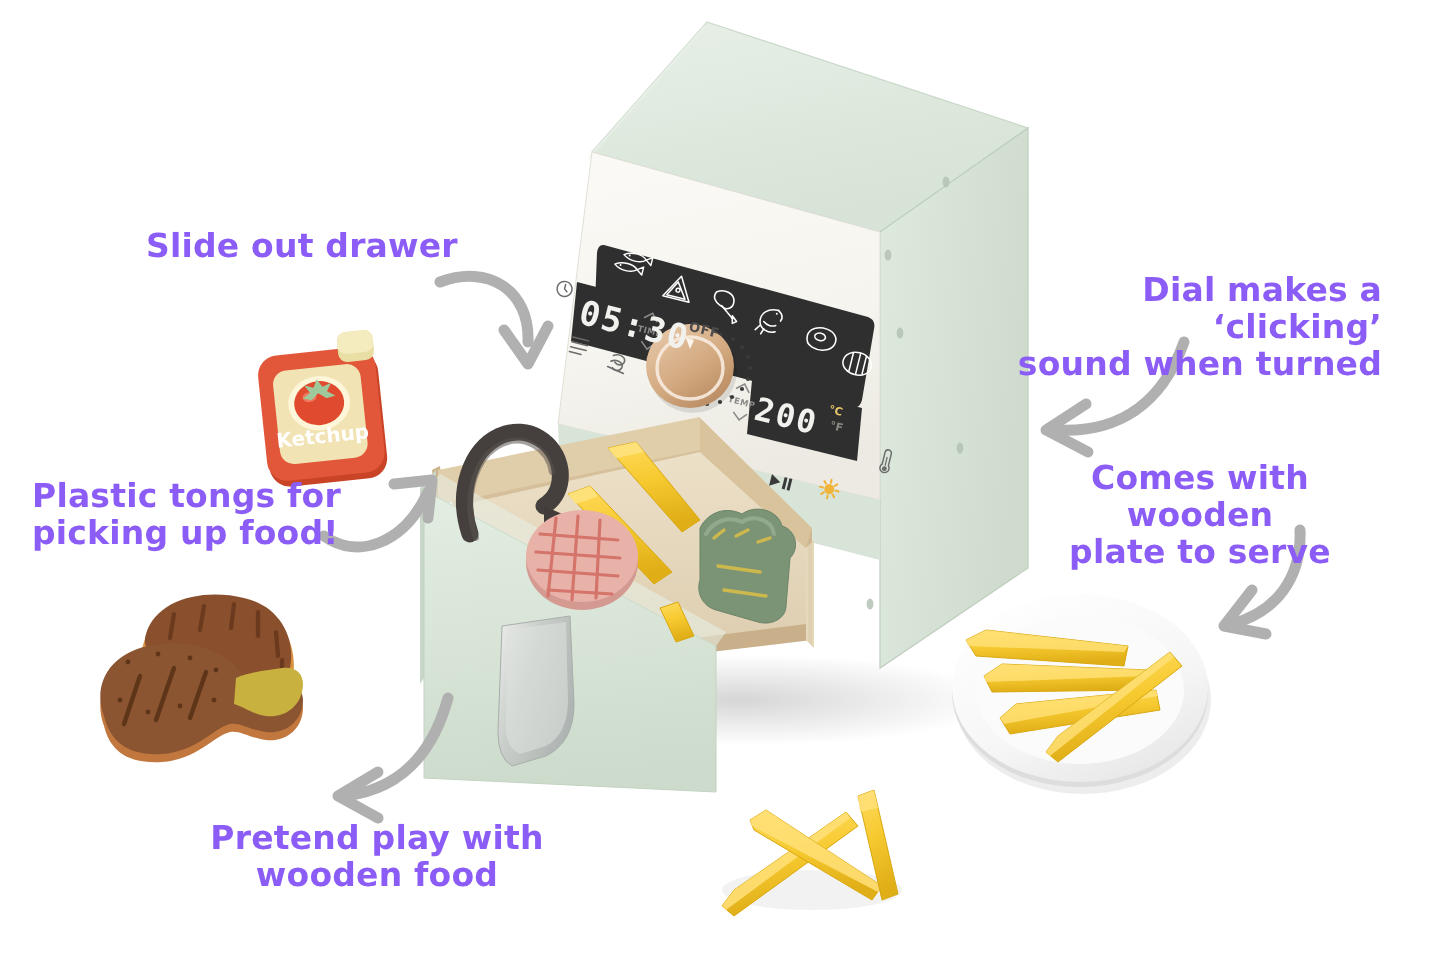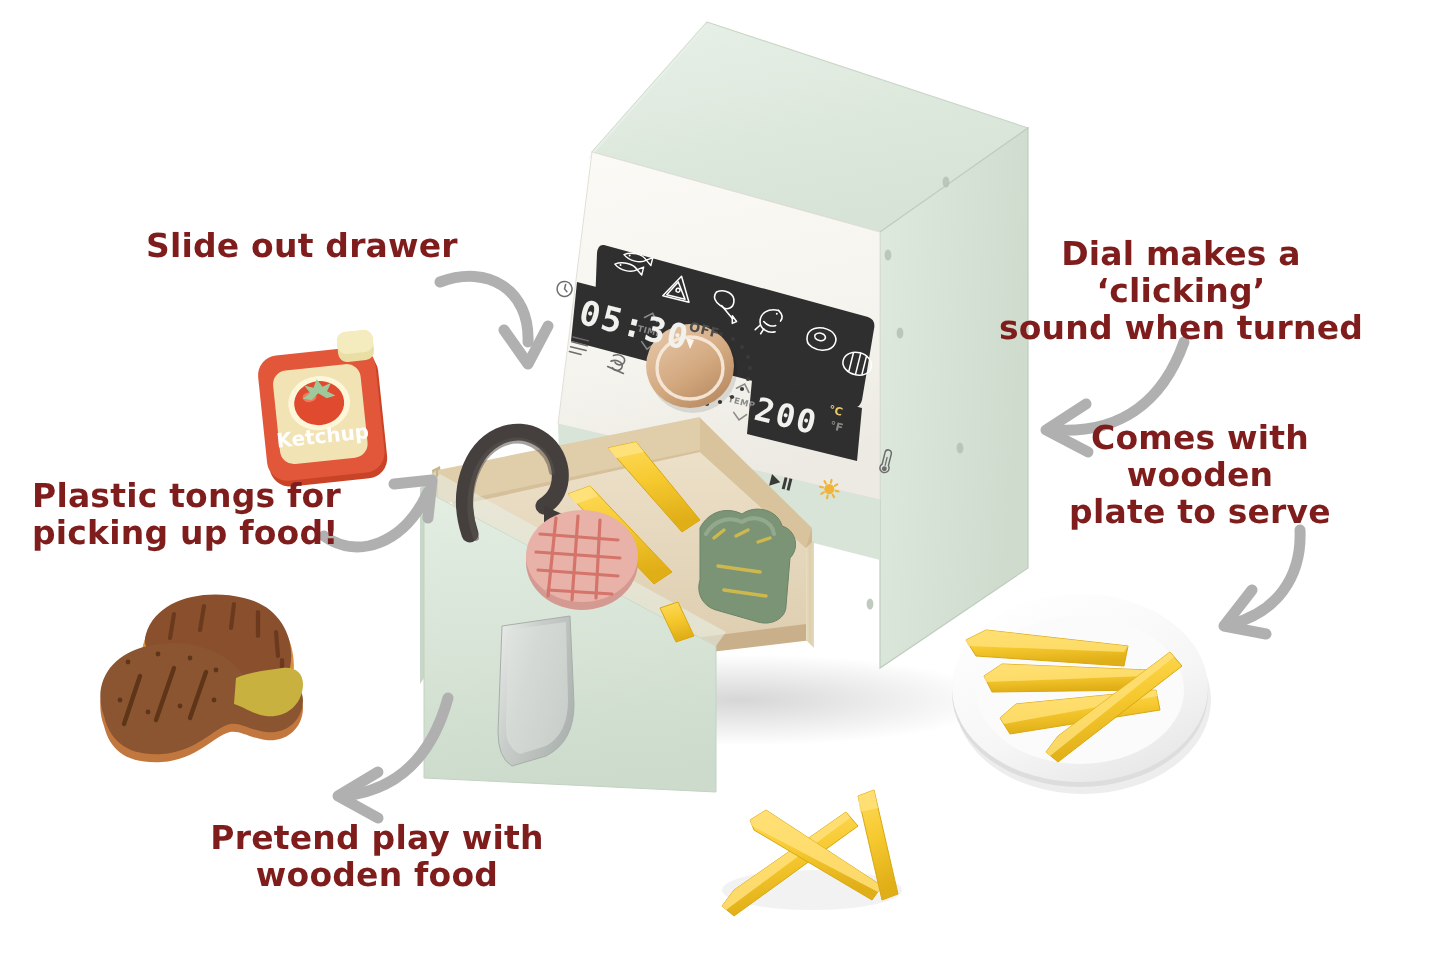--- a/index.html
+++ b/index.html
@@ -15,30 +15,30 @@
     position: relative;
     width: 1445px;
     height: 963px;
     background: #ffffff;
     overflow: hidden;
   }
 
   
   .callout {
     position: absolute;
-    color: #7f1d1d;
+    color: #8b5cf6;
     font-family: "DejaVu Sans", sans-serif;
     font-weight: bold;
     font-size: 33px;
     line-height: 1.12;
     letter-spacing: 0.2px;
     white-space: pre-line;
     text-rendering: geometricPrecision;
   }
-  .callout.right { text-align: center; }
+  .callout.right { text-align: right; margin-top: 36px; }
   .callout.center { text-align: center; }
   .callout.left { text-align: left; }
 
   .arrow { position: absolute; }
   .arrow svg { display: block; overflow: visible; }
 
   
   #fryer { position: absolute; left: 0; top: 0; width: 1445px; height: 963px; }
 
   
@@ -495,19 +495,19 @@
   </div>
 
   <div class="callout left" style="left:146px; top:228px; width:400px;">Slide out drawer</div>
 
   <div class="callout right" style="left:980px; top:236px; width:402px;">Dial makes a ‘clicking’
 sound when turned</div>
 
   <div class="callout left" style="left:32px; top:478px; width:330px;">Plastic tongs for
 picking up food!</div>
 
-  <div class="callout center" style="left:1030px; top:420px; width:340px;">Comes with wooden
+  <div class="callout center" style="left:1030px; top:460px; width:340px;">Comes with wooden
 plate to serve</div>
 
   <div class="callout center" style="left:160px; top:820px; width:340px;margin-left:47px;">Pretend play with
 wooden food</div>
 
 </div>
 
 </body></html>

